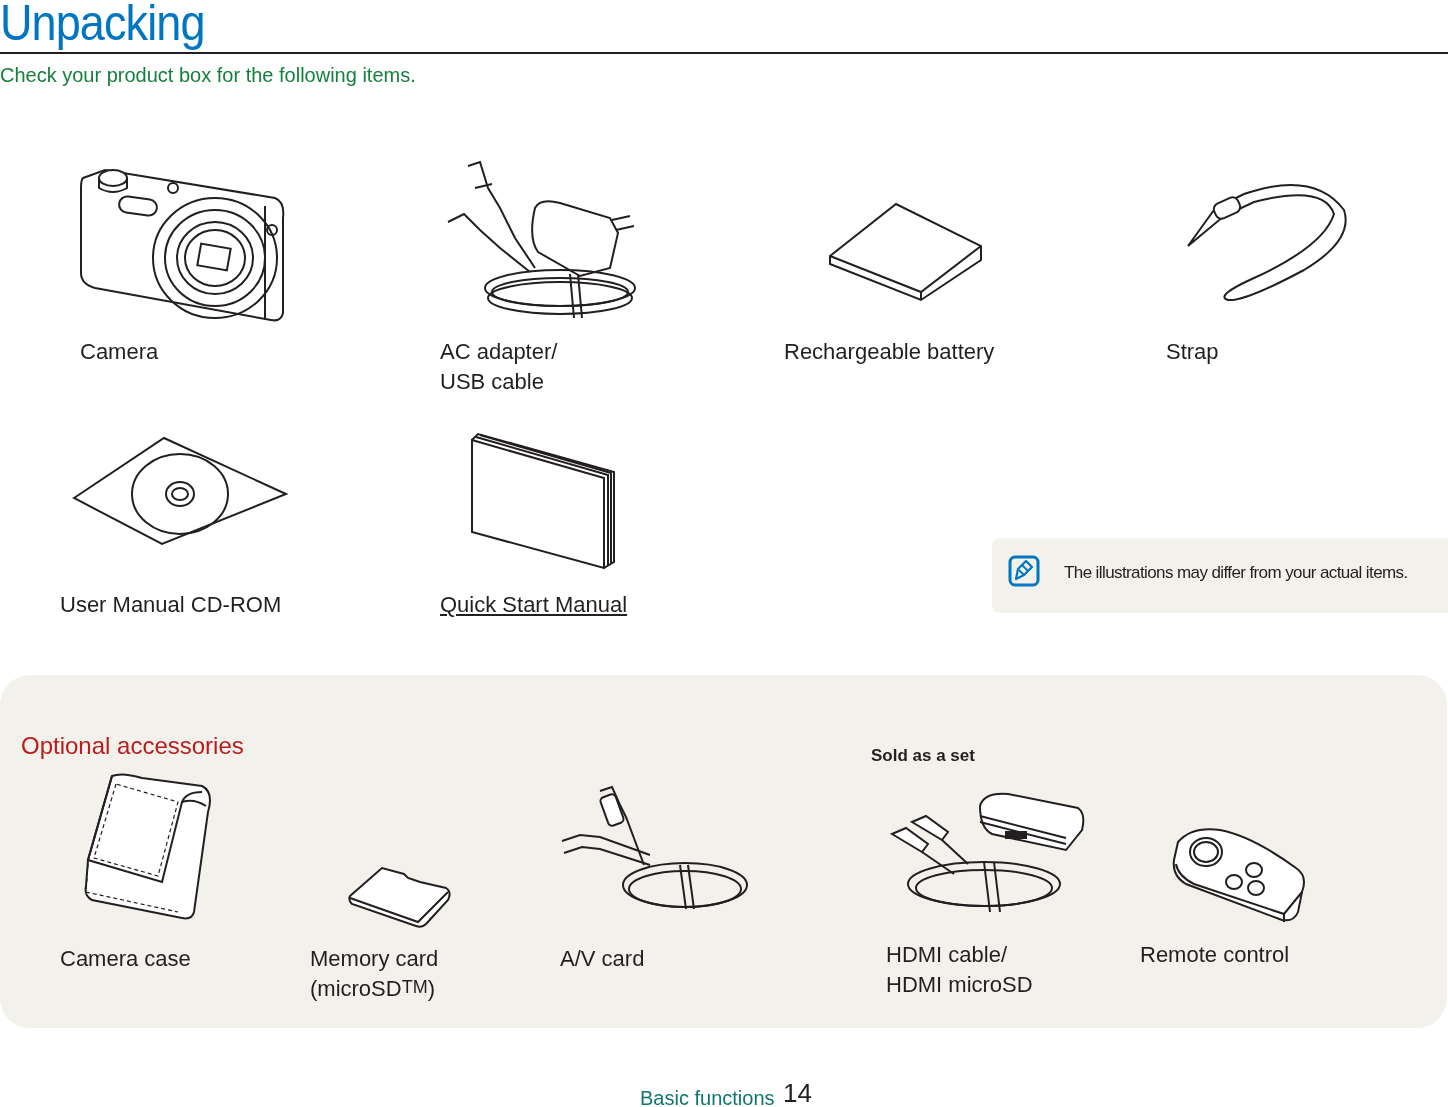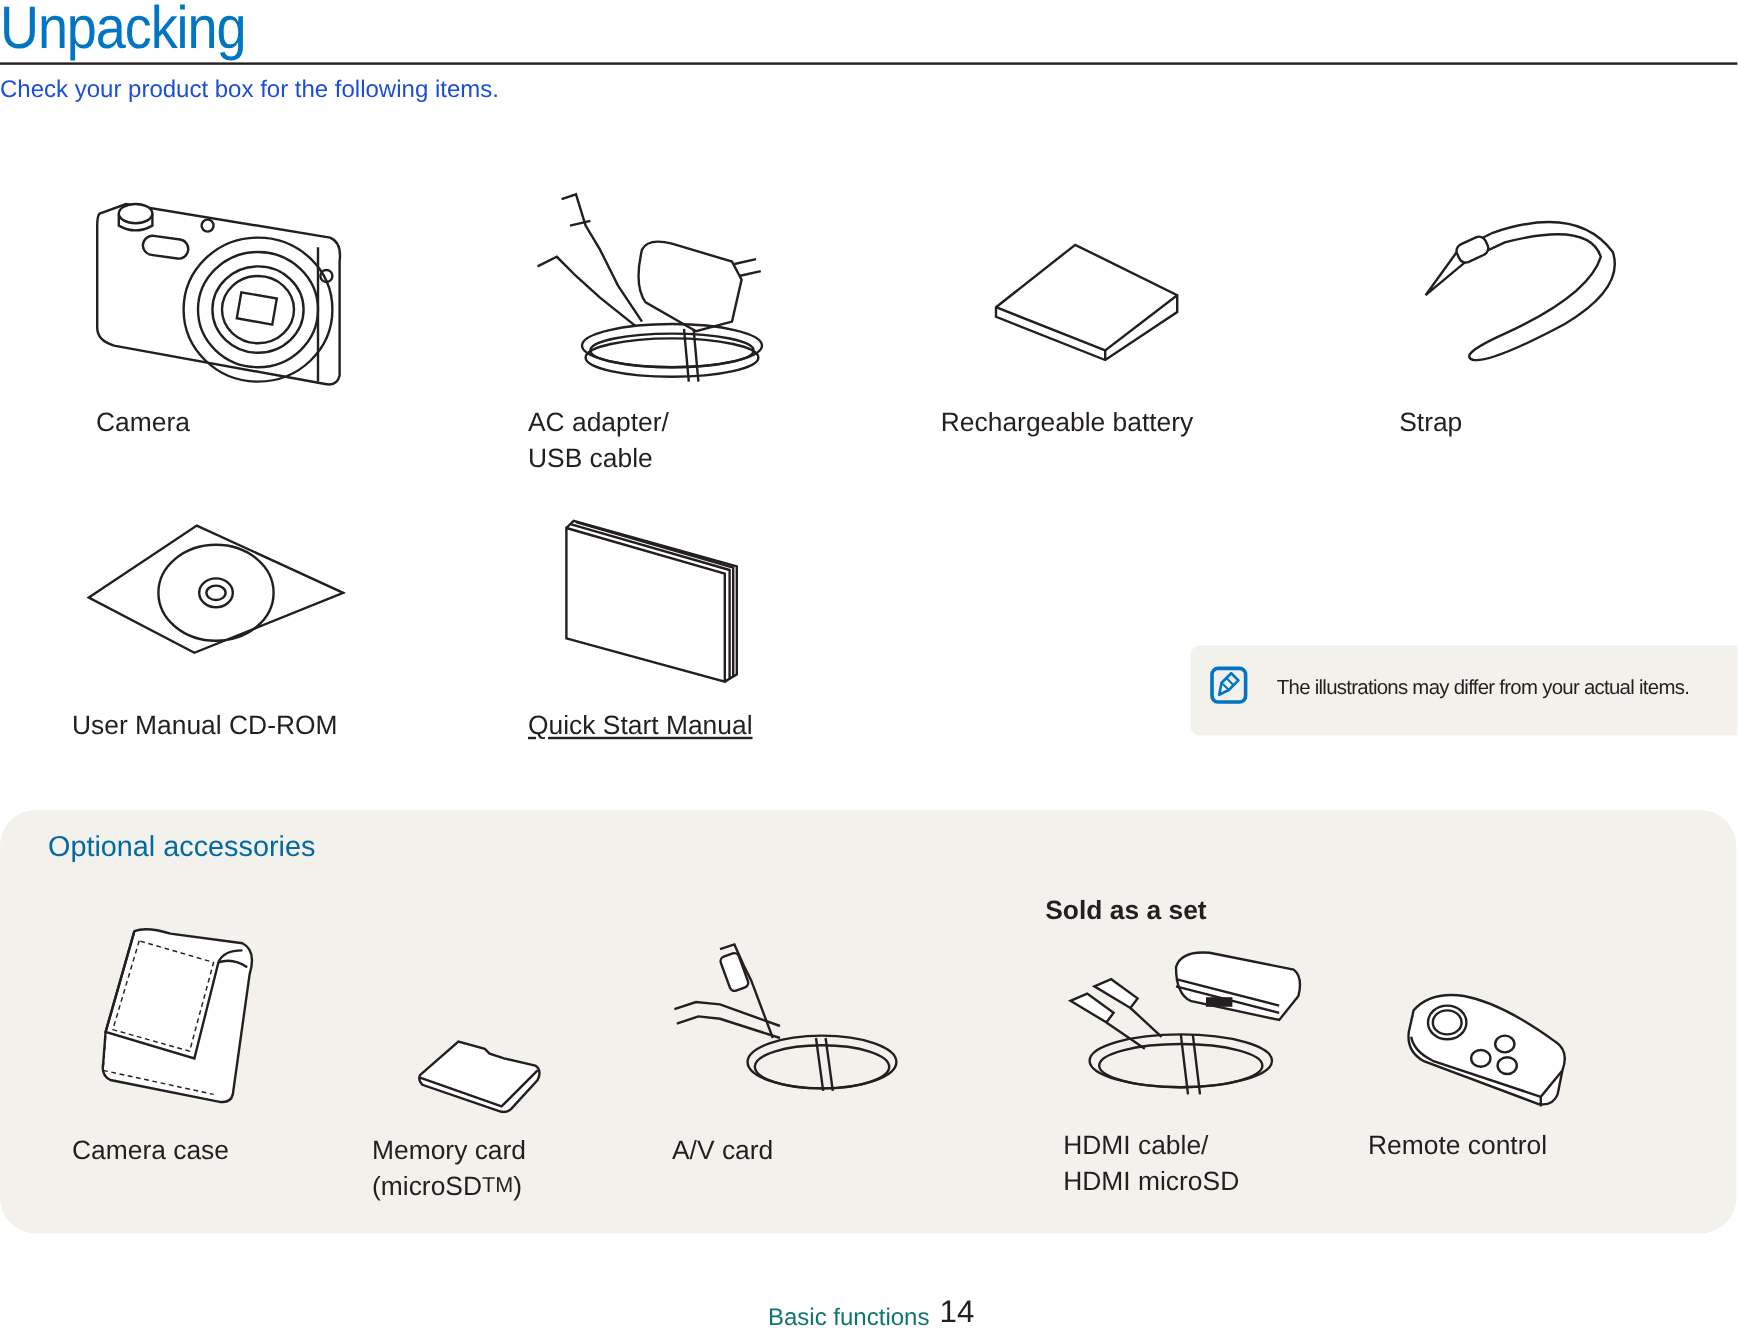--- a/index.html
+++ b/index.html
@@ -1,31 +1,31 @@
 <!DOCTYPE html>
 <html><head>
 <meta charset="utf-8">
 <style>
   html, body { margin: 0; padding: 0; background: #ffffff; }
   body { width: 1448px; height: 1107px; position: relative; overflow: hidden;
          font-family: "Liberation Sans", "DejaVu Sans", sans-serif; color: #231f20; }
   .title { position: absolute; left: 0; top: -6px; font-size: 50px; color: #0075c2;
            letter-spacing: -1px; transform: scaleX(0.9); transform-origin: left; font-weight: normal; }
   .rule { position: absolute; left: 0; top: 52px; width: 1448px; height: 2px; background: #231f20; }
-  .subtitle { position: absolute; left: 0; top: 64px; font-size: 20px; color: #1d4ed8; }
+  .subtitle { position: absolute; left: 0; top: 64px; font-size: 20px; color: #15803d; }
   .item { position: absolute; text-align: center; }
   .item svg { display: block; margin: 0 auto; }
   .label { position: absolute; font-size: 22px; color: #231f20; text-align: left; line-height: 30px; white-space: nowrap; }
   .note { position: absolute; left: 992px; top: 538px; width: 456px; height: 75px; background: #f3f1ec;
           border-radius: 8px 0 0 8px; }
   .note-icon { position: absolute; left: 16px; top: 17px; width: 32px; height: 32px; }
   .note-text { position: absolute; left: 72px; top: 25px; font-size: 17px; color: #231f20; letter-spacing: -0.6px; }
   .panel { position: absolute; left: 0; top: 675px; width: 1447px; height: 353px; background: #f3f1ec; border-radius: 30px; }
-  .panel-title { position: absolute; left: 21px; top: 692px; font-size: 24px; color: #0369a1; margin-left: 19px; }
-  .set-title { position: absolute; left: 871px; top: 746px; font-size: 22px; font-weight: bold; color: #231f20; }
+  .panel-title { position: absolute; left: 21px; top: 732px; font-size: 24px; color: #b91c1c; }
+  .set-title { position: absolute; left: 871px; top: 746px; font-size: 17px; font-weight: bold; color: #231f20; }
   .footer { position: absolute; top: 1084px; left: 0; width: 1448px; text-align: center; }
   .footer-section { font-size: 20px; color: #0f766e; position: absolute; left: 640px; top: 3px; }
   .footer-page { font-size: 26px; color: #231f20; position: absolute; left: 783px; top: -6px; }
   sup.tm { font-size: 18px; vertical-align: top; position: relative; top: -2px; }
 </style>
 </head>
 <body>
 
 <div class="title">Unpacking</div>
 <div class="rule"></div>

